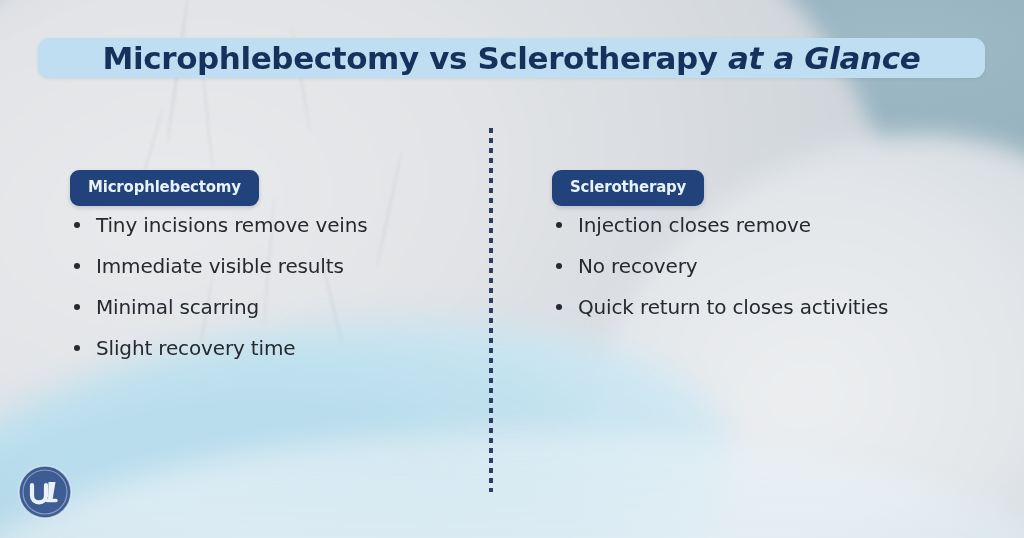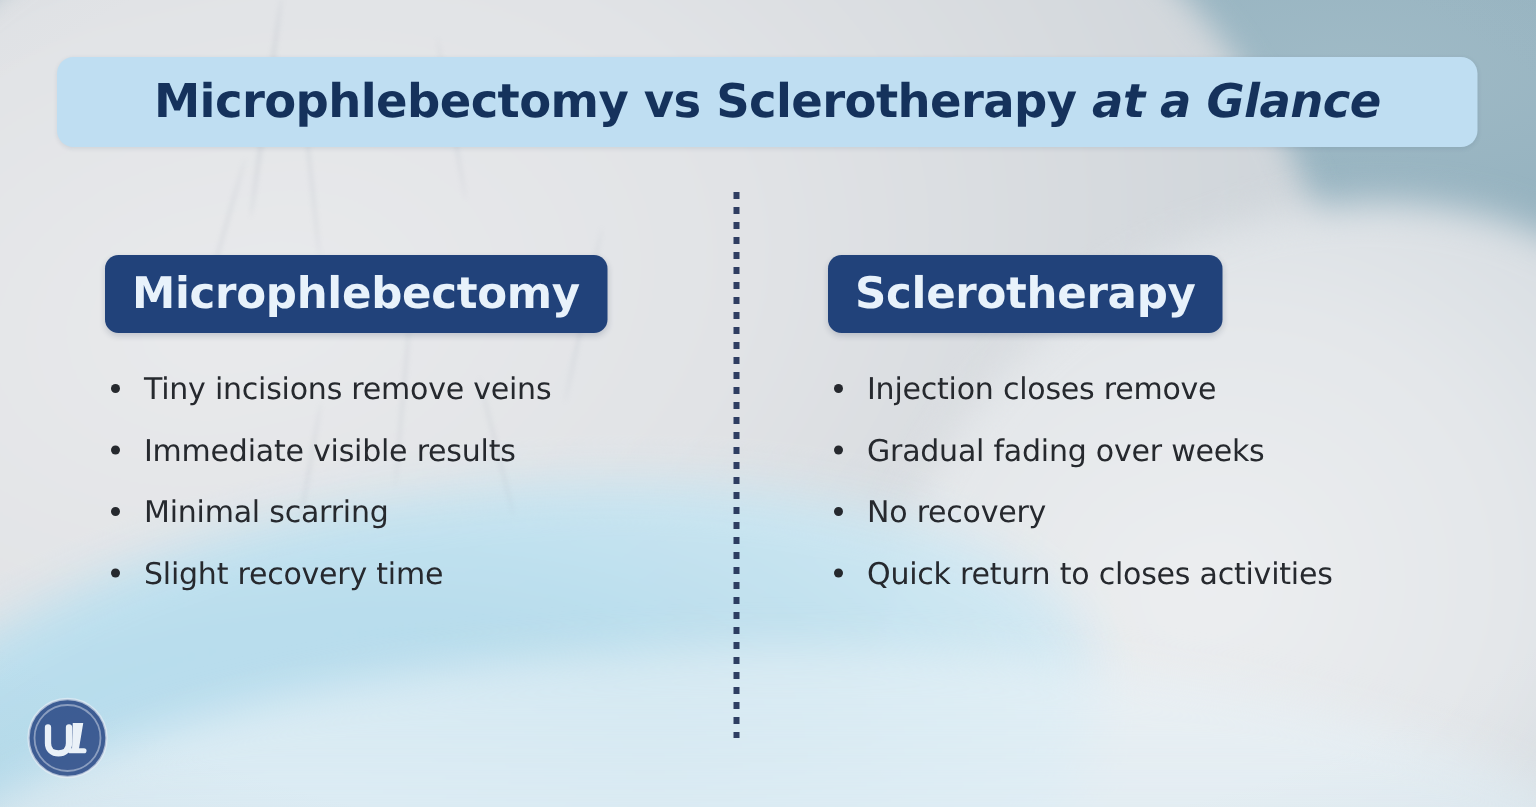--- a/index.html
+++ b/index.html
@@ -87,21 +87,21 @@
   
   .bg-vignette {
     position:absolute; inset:0;
     background:radial-gradient(110% 110% at 50% 45%, rgba(255,255,255,0) 55%, rgba(120,145,160,.16) 100%);
   }
 
   
   .title-bar {
     position:absolute;
     left:38px; top:38px;
-    width:947px; height:60px;
+    width:947px; height:40px;
     background:#bfdef2;
     border-radius:11px;
     display:flex;
     align-items:center;
     justify-content:center;
     box-shadow:0 1px 3px rgba(40,70,100,.10);
   }
   .title-text {
     font-family:"DejaVu Sans", sans-serif;
     font-size:31px;
@@ -117,31 +117,31 @@
 
   
   .col { position:absolute; top:170px; }
   .col-left  { left:70px;  width:400px; }
   .col-right { left:552px; width:440px; }
 
   .badge {
     display:inline-block;
     background:#21427a;
     color:#e8f2fb;
-    font-size:29px;
+    font-size:15px;
     font-weight:700;
     letter-spacing:-.2px;
     padding:8px 18px 10px 18px;
     border-radius:9px;
     box-shadow:0 2px 4px rgba(20,40,70,.18);
     white-space:nowrap;
   }
 
   .bullets {
-    margin-top:26px;
+    margin-top:8px;
     list-style:none;
   }
   .bullets li {
     position:relative;
     padding-left:26px;
     margin-bottom:18px;
     font-size:20px;
     line-height:1.15;
     color:#26292e;
     letter-spacing:-.15px;
@@ -210,21 +210,20 @@
       <li>Slight recovery time</li>
     </ul>
   </div>
 
   <div class="divider"></div>
 
   <div class="col col-right">
     <div class="badge">Sclerotherapy</div>
     <ul class="bullets">
       <li>Injection closes remove</li>
-      <li>Gradual fading over weeks</li>
       <li>No recovery</li>
       <li>Quick return to closes activities</li>
     </ul>
   </div>
 
   <div class="logo">
     <svg width="56" height="56" viewBox="0 0 56 56">
       <circle cx="28" cy="28" r="26" fill="#2b4a86" opacity="0.88"></circle>
       <circle cx="28" cy="28" r="26" fill="none" stroke="#e8eef6" stroke-width="1.6" opacity="0.65"></circle>
       <circle cx="28" cy="28" r="22" fill="none" stroke="#e8eef6" stroke-width="1.2" opacity="0.45"></circle>

